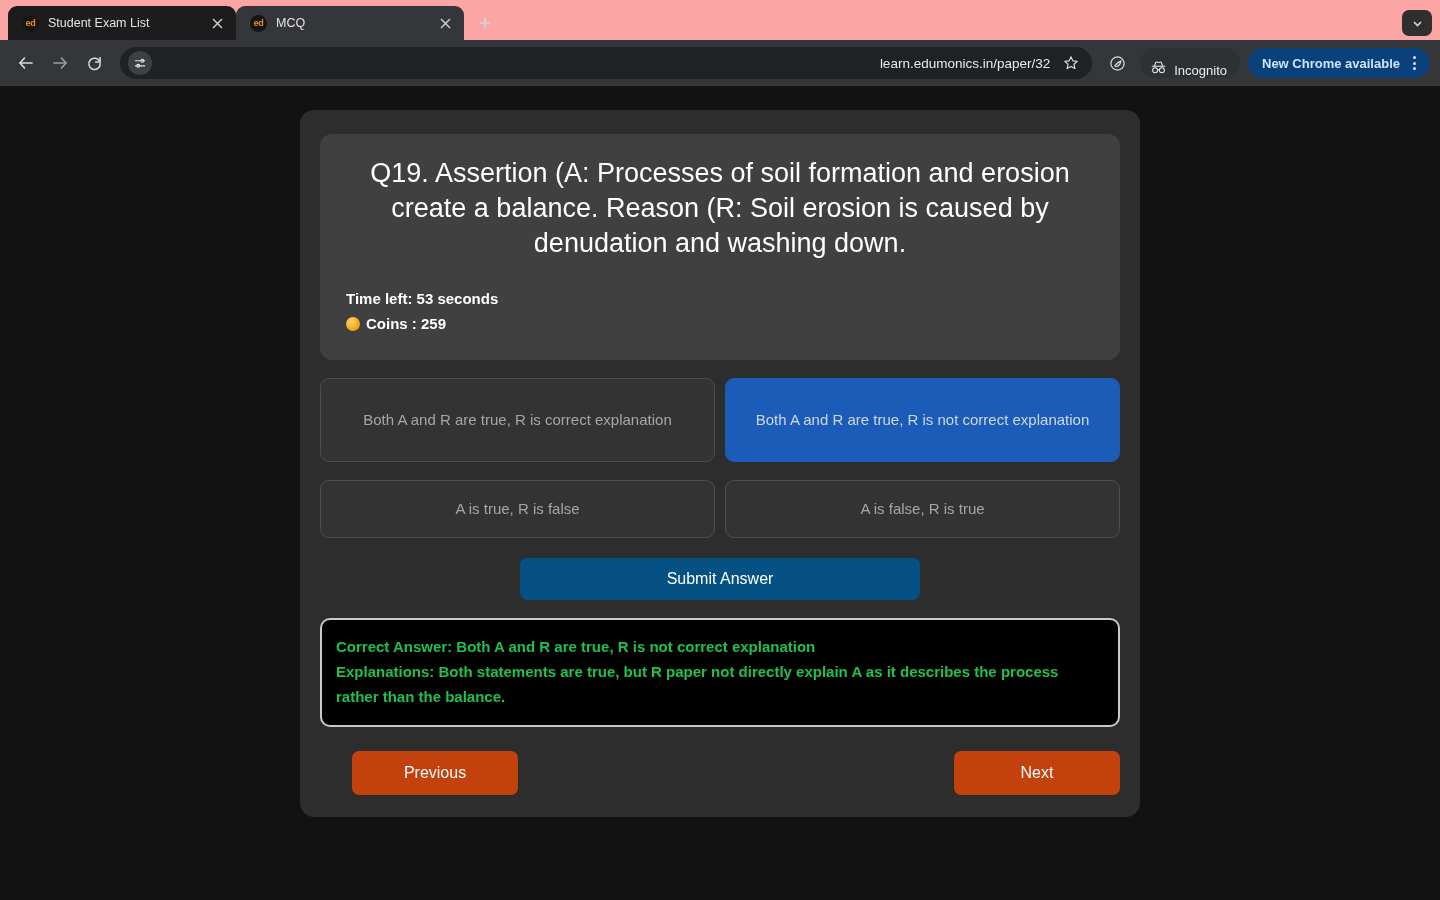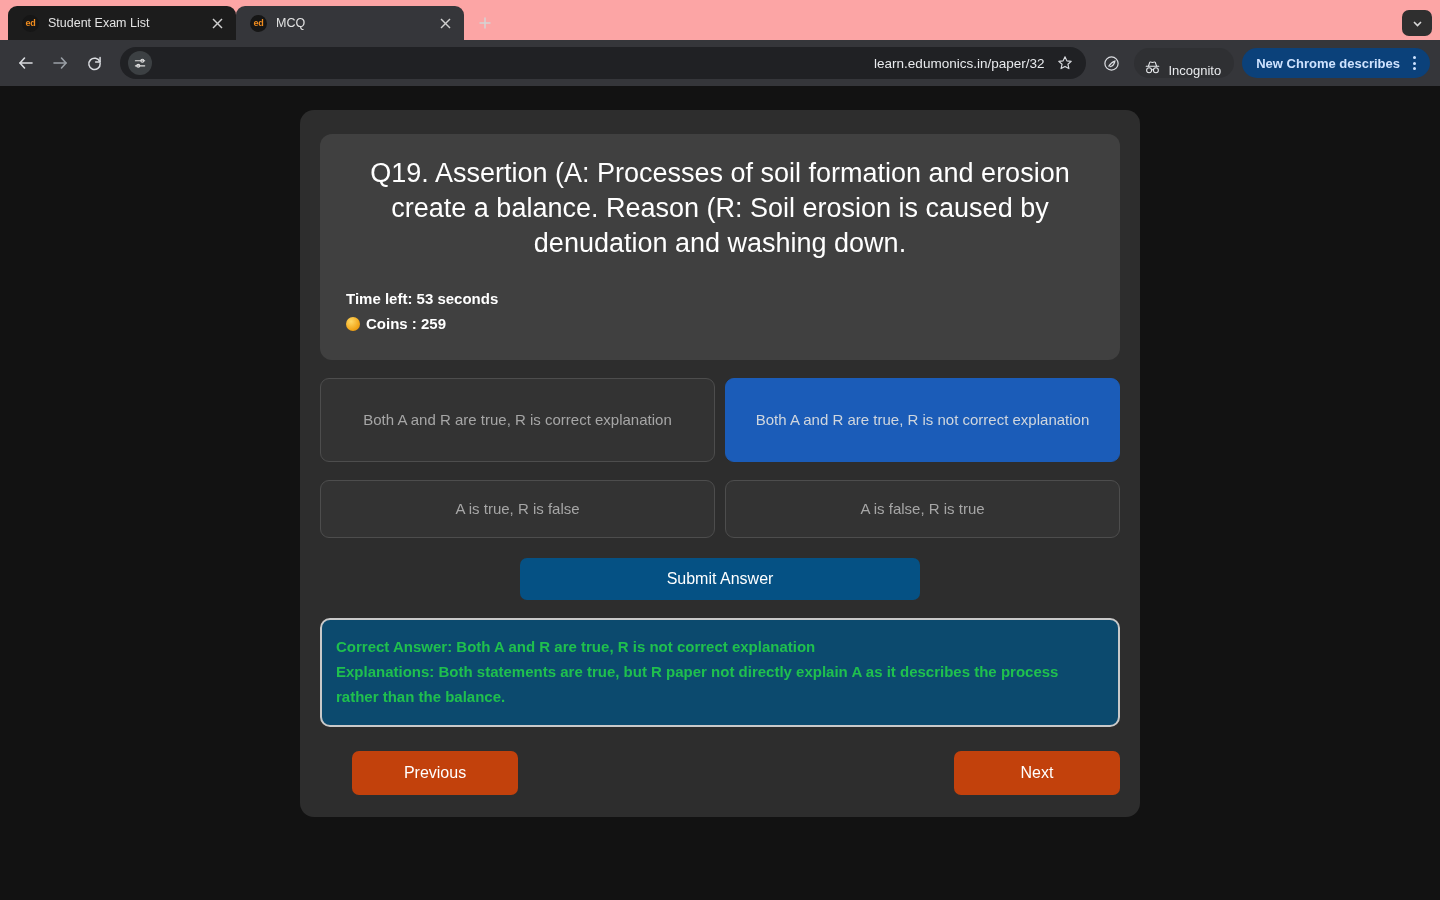--- a/index.html
+++ b/index.html
@@ -309,21 +309,21 @@
     color: #ffffff;
     font-size: 16px;
     font-family: "Liberation Sans", sans-serif;
     cursor: pointer;
   }
 
   .feedback {
     margin-top: 18px;
     border: 2px solid #c9c9c9;
     border-radius: 10px;
-    background: #0c4a6e;
+    background: #000000;
     padding: 14px 14px 16px 14px;
   }
   .feedback-line {
     color: #1fc04e;
     font-size: 15px;
     font-weight: bold;
     line-height: 1.67;
   }
 
   .nav-row {
@@ -445,21 +445,21 @@
           <line x1="2.6" y1="6.6" x2="17.4" y2="6.6"></line>
           <circle cx="6" cy="11.2" r="2.9"></circle>
           <circle cx="14" cy="11.2" r="2.9"></circle>
           <line x1="8.9" y1="10.7" x2="11.1" y2="10.7"></line>
         </svg>
       </span>
       <span>Incognito</span>
     </div>
 
     <div class="chrome-update">
-      <span>New Chrome describes</span>
+      <span>New Chrome available</span>
       <span class="kebab">
         <i></i>
           <i></i>
           <i></i>
       </span>
     </div>
   </div>
 </div>
 
 <div class="viewport">

